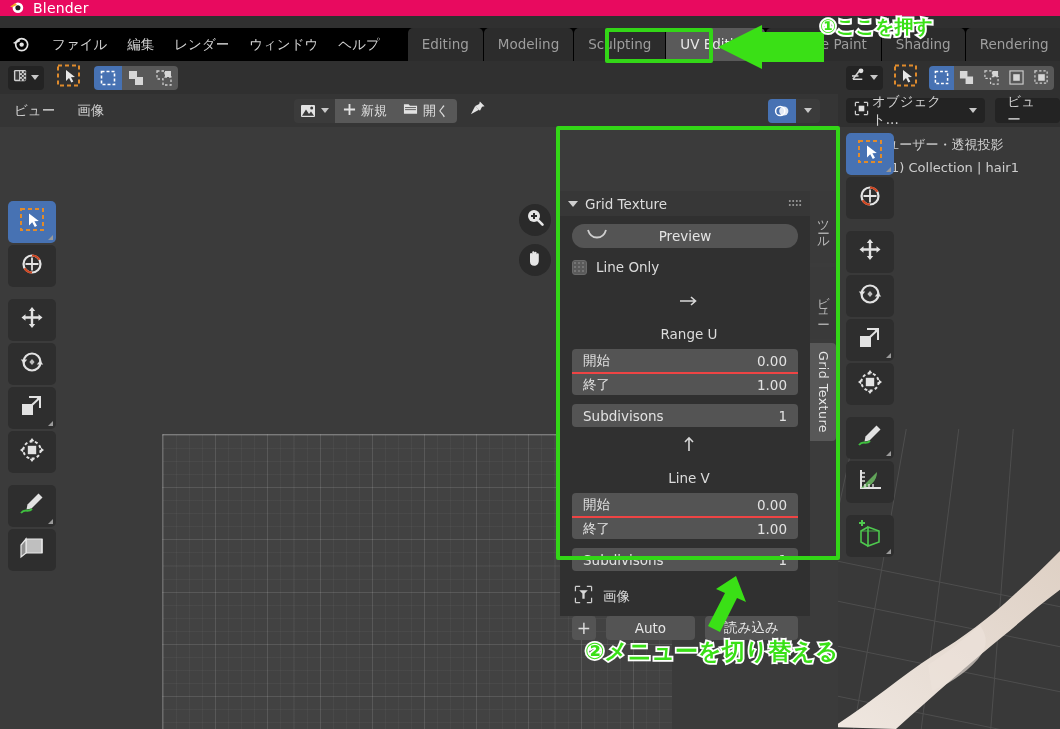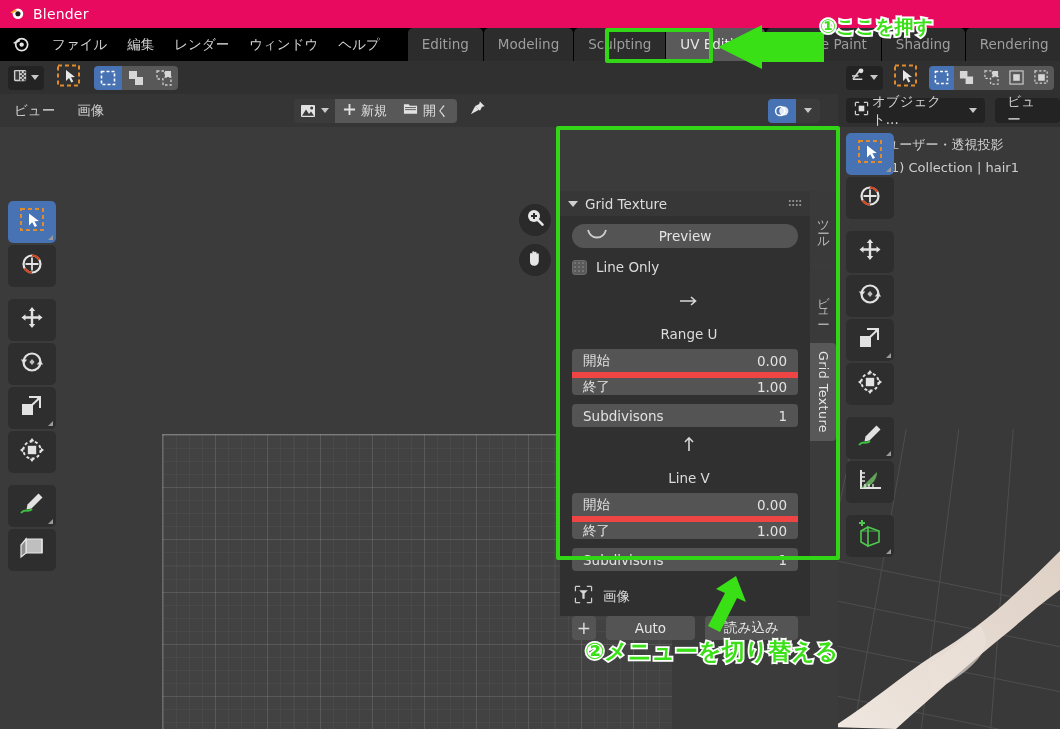--- a/index.html
+++ b/index.html
@@ -10,21 +10,21 @@
     overflow: hidden;
   }
   #app {
     position: relative;
     width: 1060px; height: 729px;
     background: #303030;
   }
 
   
   .titlebar {
-    position: absolute; left: 0; top: 0; width: 1060px; height: 28px;
+    position: absolute; left: 0; top: 0; width: 1060px; height: 16px;
     background: #e80a5f;
     display: flex; align-items: center; gap: 8px;
     padding-left: 8px;
   }
   .titlebar .tb-title {
     color: #ffffff; font-size: 14px; letter-spacing: .2px;
   }
   .blender-logo {
     width: 17px; height: 17px; position: relative; display:block;
   }
@@ -155,21 +155,21 @@
     background-image: radial-gradient(rgba(255,255,255,.16) 40%, transparent 41%);
     background-size: 4px 4px;
   }
   .lbl { font-size: 13.5px; color: #dcdcdc; }
   .row-icon-lbl { display: flex; align-items: center; gap: 14px; margin: 0 0 7px 8px; flex-direction: column; }
   .field-stack { border-radius: 4px; overflow: hidden; margin-bottom: 9px; }
   .field {
     height: 23px; background: #545454; display: flex; align-items: center;
     justify-content: space-between; padding: 0 11px; font-size: 13.5px; color: #e2e2e2;
   }
-  .field + .field { border-top: 6px solid #ef4444; }
+  .field + .field { border-top: 2px solid #ef4444; }
   .field.single { border-radius: 4px; }
   .spacer-12 { height: 12px; }
   .img-row { display: flex; align-items: center; gap: 10px; margin: 2px 0 8px 2px; }
   .btn-row { display: flex; gap: 10px; align-items: center; }
   .btn {
     height: 24px; background: #545454; border-radius: 4px;
     display: flex; align-items: center; justify-content: center;
     font-size: 13.5px; color: #e6e6e6; padding: 12px 12px;
   }
   .btn.plus { width: 28px; padding: 0; font-size: 17px; color: #dcdcdc; }

